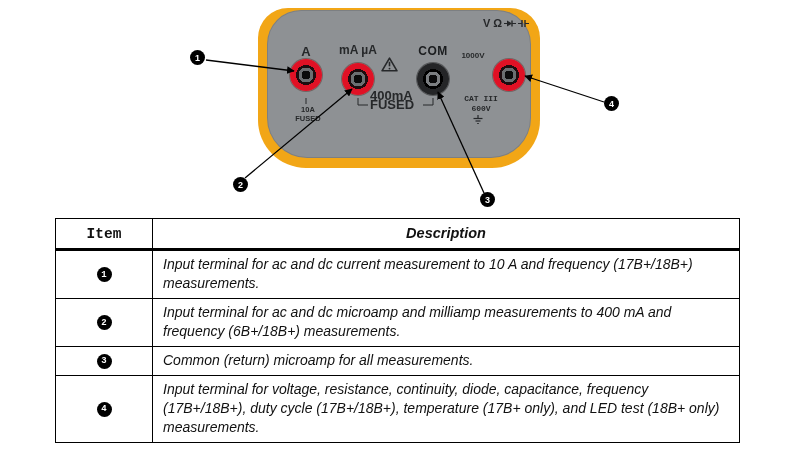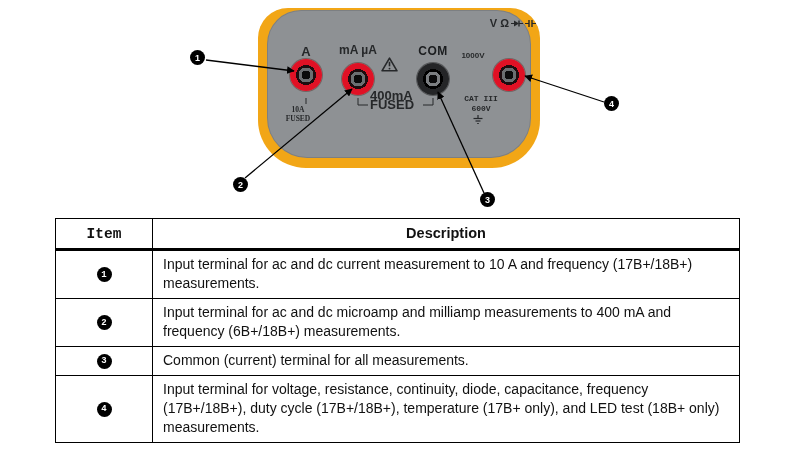--- a/index.html
+++ b/index.html
@@ -17,24 +17,24 @@
   }
   .panel {
     position: absolute; left: 9px; right: 9px; top: 2px; bottom: 10px;
     background: #8E9194; border-radius: 34px 34px 40px 40px;
     box-shadow: inset 0 0 0 1px rgba(0,0,0,0.12);
   }
   .plabel { position: absolute; font-weight: bold; color: #26282A; text-align: center; }
   .lbl-a    { left: 28px;  top: 36px; width: 40px; font-size: 13px; }
   .lbl-ma   { left: 70px;  top: 35px; width: 60px; font-size: 12px; }
   .lbl-com  { left: 150px; top: 36px; width: 50px; font-size: 12px; letter-spacing: 0.5px; color: #1B1D1F; }
-  .lbl-v    { left: 218px; top: 9px;  width: 60px; font-size: 11px; display: flex; align-items: center; justify-content: flex-end; gap: 2px; }
+  .lbl-v    { left: 218px; top: 9px;  width: 60px; font-size: 11px; display: flex; align-items: center; justify-content: center; gap: 2px; }
   .lbl-1000 { left: 195px; top: 43px; width: 40px; font-size: 8px; }
   .lbl-400  { left: 112px; top: 84px; width: 40px; font-size: 13px; line-height: 8.5px; }
-  .lbl-10a  { left: 20px;  top: 98px; width: 40px; font-size: 7.5px; line-height: 8.5px; font-family: Liberation Serif, serif; }
+  .lbl-10a  { left: 30px;  top: 98px; width: 40px; font-size: 7.5px; line-height: 8.5px; }
   .lbl-cat  { left: 200px; top: 86px; width: 46px; font-size: 8px; line-height: 9.5px; font-family: Liberation Mono, monospace; }
   .icon-warn   { position: absolute; left: 123px; top: 49px; }
   .icon-ground { position: absolute; left: 214px; top: 107px; }
 
   .jack { position: absolute; width: 32px; height: 32px; border-radius: 50%; }
   .jack-red {
     background: radial-gradient(circle, #0B0B0C 0 4.5px, #6B6E71 4.5px 7.5px, #1E0C0F 7.5px 10px, #E01125 10px 16px);
     box-shadow: 0 0 0 1px rgba(60,20,10,0.35);
   }
   .jack-black {
@@ -64,21 +64,21 @@
   }
   .thead { display: flex; border-bottom: 3px solid #000; }
   .trow  { display: flex; border-bottom: 1px solid #000; }
   .trow:last-child { border-bottom: none; }
   .cell-item {
     width: 97px; flex: 0 0 97px; border-right: 1px solid #000;
     display: flex; align-items: center; justify-content: center; box-sizing: border-box; font-family: Liberation Mono, monospace;
   }
   .cell-desc {
     flex: 1; padding: 4px 10px 5px 10px; font-size: 14px; line-height: 19px;
-    overflow-wrap: break-word; box-sizing: border-box;
+    overflow-wrap: break-word; box-sizing: border-box; font-style: italic;
   }
   .th { font-weight: bold; font-size: 14.5px; padding: 5px 0; }
   .thead .cell-desc { display: flex; align-items: center; justify-content: center; }
   .badge {
     width: 15px; height: 15px; border-radius: 50%; background: #000; color: #fff;
     font-size: 9px; font-weight: bold; display: flex; align-items: center; justify-content: center;
   }
 </style>
 </head>
 <body>
@@ -180,21 +180,21 @@
       <div class="cell-item">
         <span class="badge">2</span>
       </div>
       <div class="cell-desc">Input terminal for ac and dc microamp and milliamp measurements to 400 mA and frequency (6B+/18B+) measurements.</div>
     </div>
 
     <div class="trow">
       <div class="cell-item">
         <span class="badge">3</span>
       </div>
-      <div class="cell-desc">Common (current) terminal for all measurements.</div>
+      <div class="cell-desc">Common (return) microamp for all measurements.</div>
     </div>
 
     <div class="trow">
       <div class="cell-item">
         <span class="badge">4</span>
       </div>
       <div class="cell-desc">Input terminal for voltage, resistance, continuity, diode, capacitance, frequency (17B+/18B+), duty cycle (17B+/18B+), temperature (17B+ only), and LED test (18B+ only) measurements.</div>
     </div>
   </div>
 

